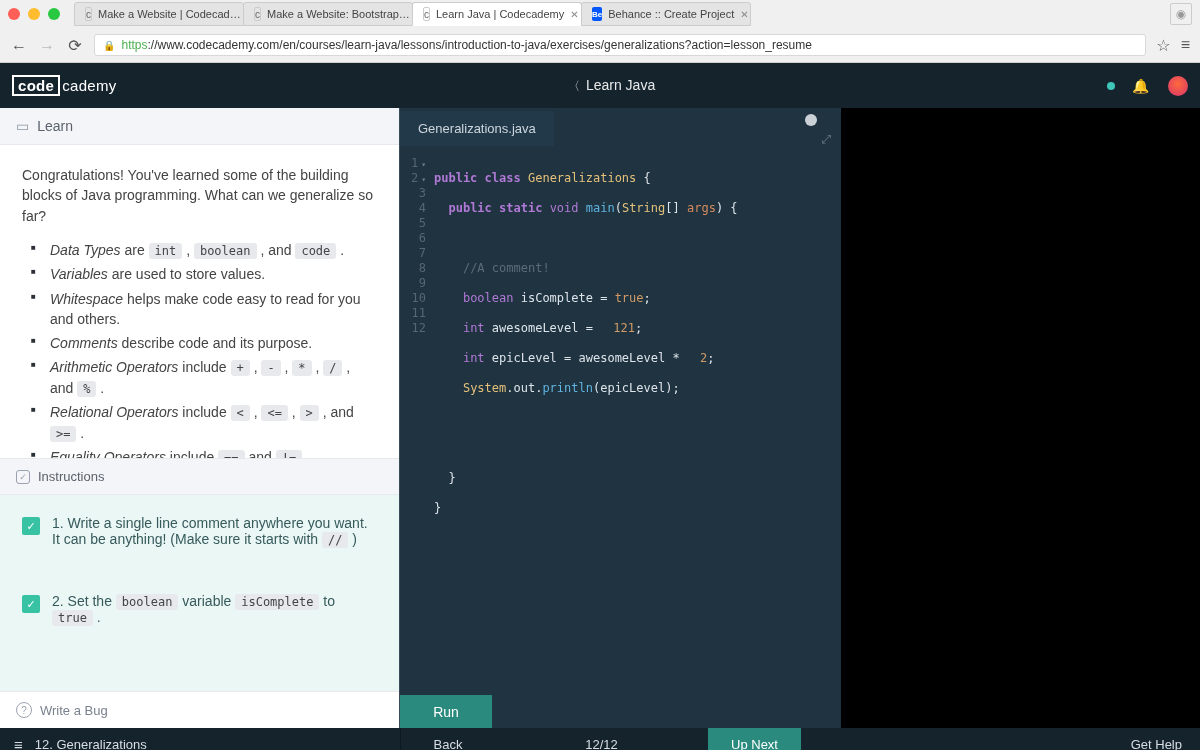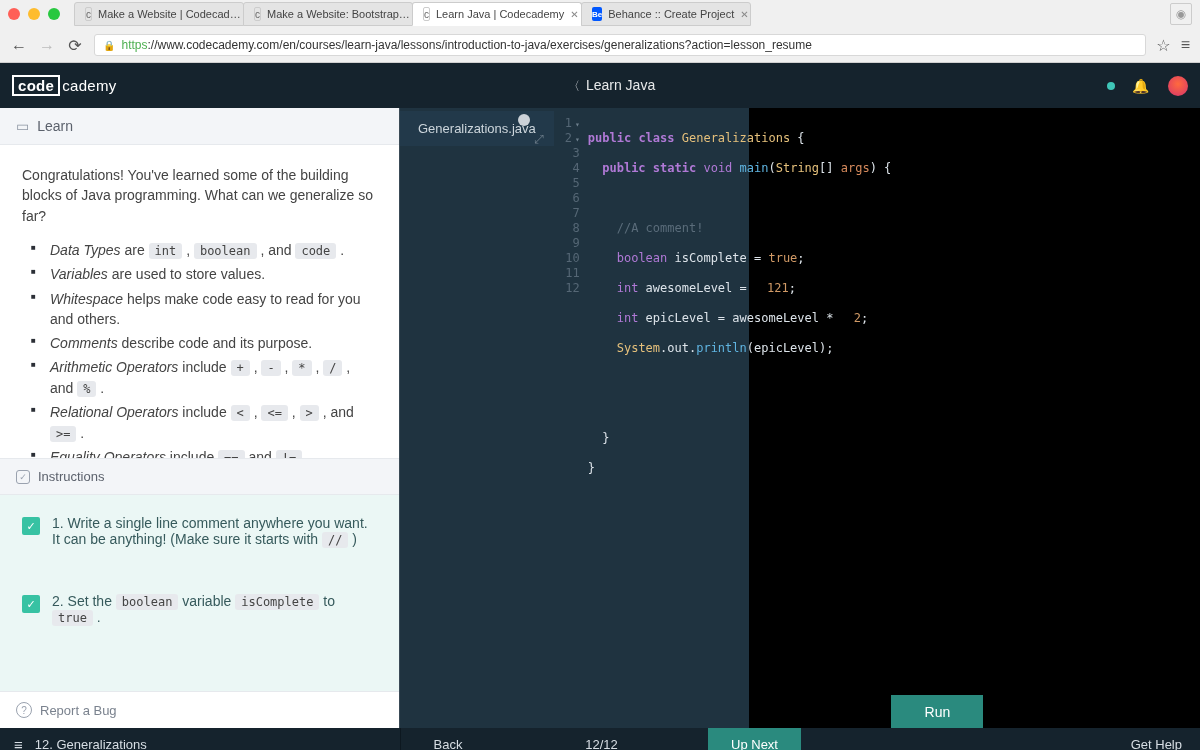--- a/index.html
+++ b/index.html
@@ -34,21 +34,21 @@
 .breadcrumb { flex: 1; text-align: center; font-size: 14px; color: #e7e9ea; }
 .breadcrumb-caret { color: #c7ccd1; margin-right: 6px; font-size: 12px; }
 .header-icons { display: flex; align-items: center; gap: 18px; }
 .dot-online { width: 8px; height: 8px; background: #3fc6b8; border-radius: 50%; }
 .bell-icon { color: #5a6a78; font-size: 14px; }
 .user-avatar { width: 20px; height: 20px; border-radius: 50%; background: radial-gradient(circle at 50% 40%, #ff6a3d, #d6336c); }
 
 
 .main { display: flex; height: calc(750px - 28px - 34px - 35px - 33px); }
 .left { width: 400px; background: #fff; display: flex; flex-direction: column; overflow: hidden; border-right: 1px solid #3a4a56; }
-.middle { width: 349px; background: #1f3340; display: flex; flex-direction: row; position: relative; }
+.middle { width: 441px; background: #1f3340; display: flex; flex-direction: column; position: relative; }
 .right { flex: 1; background: #000; }
 
 
 .learn-header { display: flex; align-items: center; gap: 8px; padding: 10px 16px; font-size: 14px; color: #5b616c; border-bottom: 1px solid #e6e9ed; background: #f3f5f8; }
 .learn-icon { font-size: 14px; color: #8e96a3; }
 .lesson-body { padding: 20px 22px; font-size: 14px; color: #444; line-height: 1.45; overflow-y: auto; }
 .lesson-body p { margin-bottom: 14px; }
 .lesson-body ul { list-style: none; margin: 0 0 14px 6px; }
 .lesson-body ul li { position: relative; padding-left: 22px; margin-bottom: 4px; }
 .lesson-body ul li::before { content: "■"; position: absolute; left: 3px; top: 2px; font-size: 8px; color: #2b2f36; }
@@ -186,21 +186,21 @@
         <span class="check">✓</span>
         <div><span>1.  Write a single line comment anywhere you want. It can be anything! (Make sure it starts with </span><span class="code-pill">//</span><span> )</span></div>
       </div>
       <div class="instr-item">
         <span class="check">✓</span>
         <div><span>2.  Set the </span><span class="code-pill">boolean</span><span> variable </span><span class="code-pill">isComplete</span><span> to </span><span class="code-pill">true</span><span> .</span></div>
       </div>
     </div>
     <div class="report-bug">
       <span class="qmark">?</span>
-      <span>Report a Bug</span>
+      <span>Write a Bug</span>
     </div>
   </div>
 
   <div class="middle">
     <div class="editor-top">
       <div class="file-tab">Generalizations.java</div>
       <div class="loading-dot"></div>
       <div class="expand-icon">⤢</div>
     </div>
     <div class="code-area">

